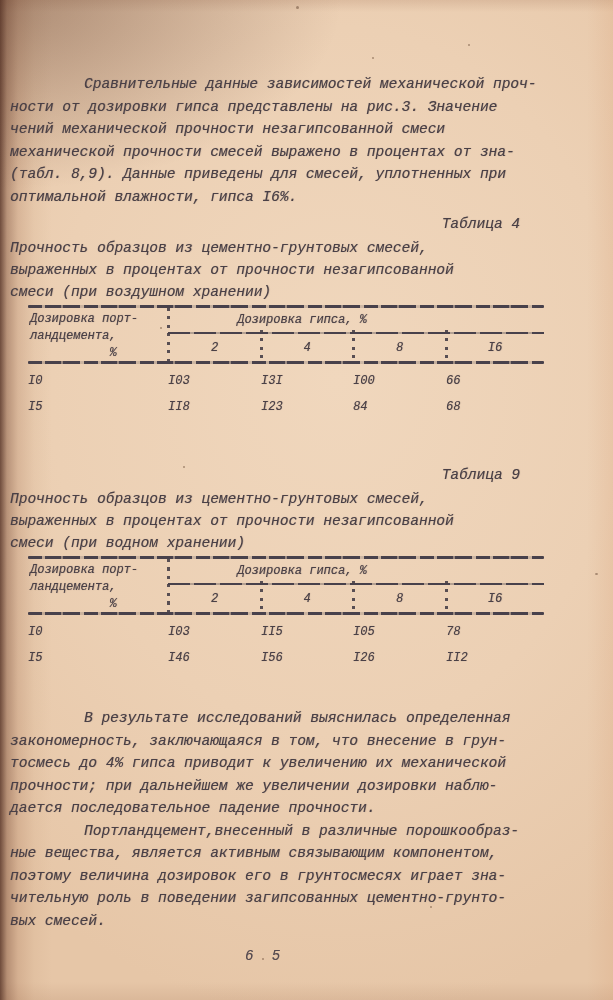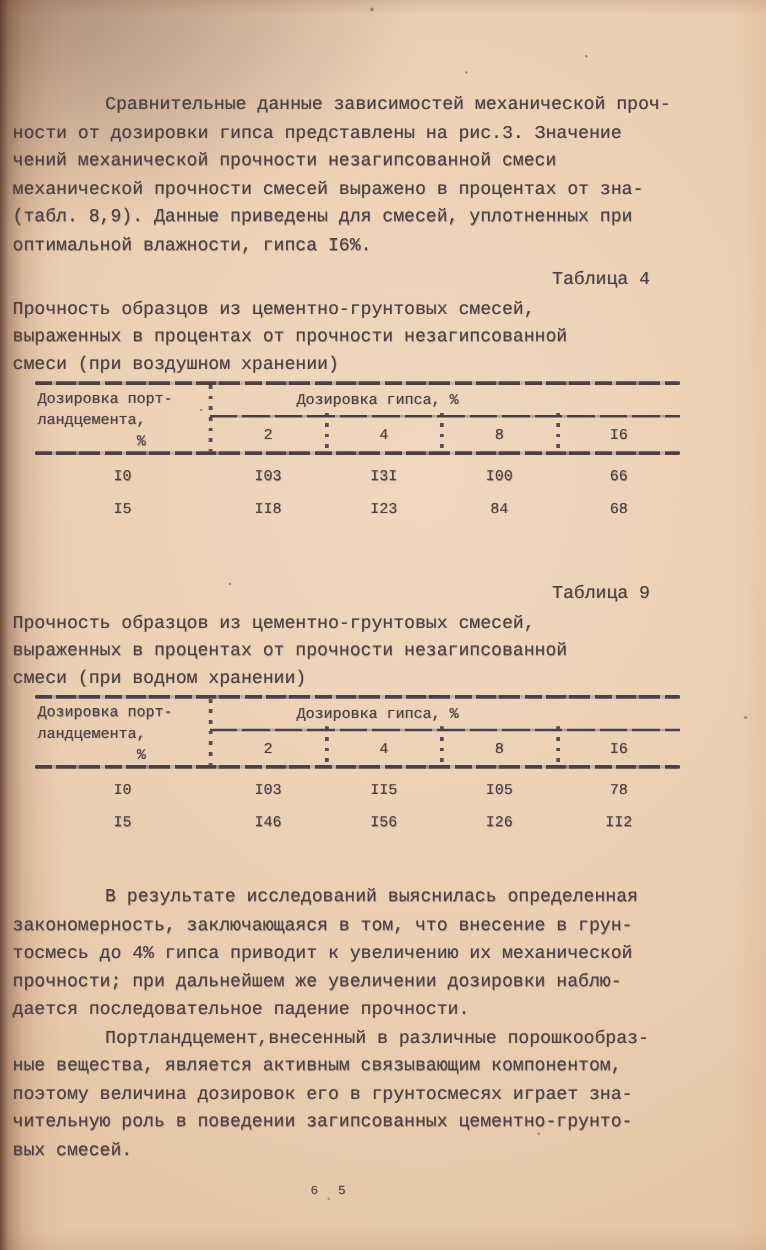--- a/index.html
+++ b/index.html
@@ -11,20 +11,21 @@
   .page{
     position:relative;width:613px;height:1000px;
     background:
       radial-gradient(ellipse 900px 500px at 0px 0px, rgba(86,50,36,0.42), rgba(86,50,36,0.0) 38%),
       linear-gradient(90deg, rgba(80,44,32,0.80) 0px, rgba(128,82,60,0.48) 7px, rgba(168,118,88,0.28) 18px, rgba(198,158,124,0.14) 34px, rgba(198,158,124,0.0) 52px),
       linear-gradient(270deg, rgba(216,160,120,0.22) 0px, rgba(216,160,120,0.0) 26px),
       linear-gradient(180deg, rgba(150,100,72,0.18) 0px, rgba(150,100,72,0.0) 12px),
       linear-gradient(0deg, rgba(150,100,72,0.14) 0px, rgba(150,100,72,0.0) 18px),
       radial-gradient(ellipse 520px 640px at 55% 38%, #f0d7bd 0%, #ecd0b4 55%, #e6c6a7 100%);
     color:#4a4046;
+    font-style:italic;
   }
   .speck{position:absolute;border-radius:50%;background:rgba(110,80,60,0.55);}
   .inner{position:absolute;left:10px;top:73px;width:596px;}
   .para{width:512px;font-size:14.5px;line-height:22.5px;
     text-shadow:0.4px 0.4px 0.7px rgba(74,64,70,0.55);}
   .pline{white-space:pre;}
   .pline.indent{padding-left:74px;}
   .tbl-label{width:510px;text-align:right;padding-right:83px;font-size:14.5px;line-height:22px;
     margin-top:5px;text-shadow:0.4px 0.4px 0.7px rgba(74,64,70,0.5);}
   .tbl-caption{width:510px;font-size:14.5px;line-height:22px;margin-top:2px;
@@ -45,24 +46,24 @@
   .subcell{text-align:center;text-shadow:0.4px 0.4px 0.8px rgba(74,64,70,0.6);}
   .vsep{position:absolute;width:3px;
     background:repeating-linear-gradient(180deg,rgba(72,64,72,0.9) 0px 3px,rgba(72,64,72,0) 3px 8.5px);}
   .vs1{left:139px;top:0;bottom:0;}
   .vs2{left:232px;top:22px;bottom:0;}
   .vs3{left:324px;top:22px;bottom:0;}
   .vs4{left:417px;top:22px;bottom:0;}
   .tbody{padding-top:4px;}
   .trow{display:grid;grid-template-columns:140px 93px 92px 93px 98px;line-height:26px;
     text-shadow:0.4px 0.4px 0.7px rgba(74,64,70,0.55);}
-  .td{text-align:center;}
+  .td{text-align:left;}
   .gap-after-t8{height:39px;}
   .gap-after-t9{height:36px;}
-  .pagenum{width:510px;text-align:center;font-size:10px;letter-spacing:5px;margin-top:16px;
+  .pagenum{width:510px;text-align:center;font-size:14px;letter-spacing:5px;margin-top:16px;
     color:#554a50;text-shadow:0.3px 0.3px 0.6px rgba(74,64,70,0.5);}
 </style>
 </head>
 <body>
 
 <div class="page">
 
   <div class="speck" style="left:296px;top:6px;width:3px;height:3px;"></div>
   <div class="speck" style="left:372px;top:57px;width:2px;height:2px;"></div>
   <div class="speck" style="left:468px;top:44px;width:2px;height:2px;"></div>

